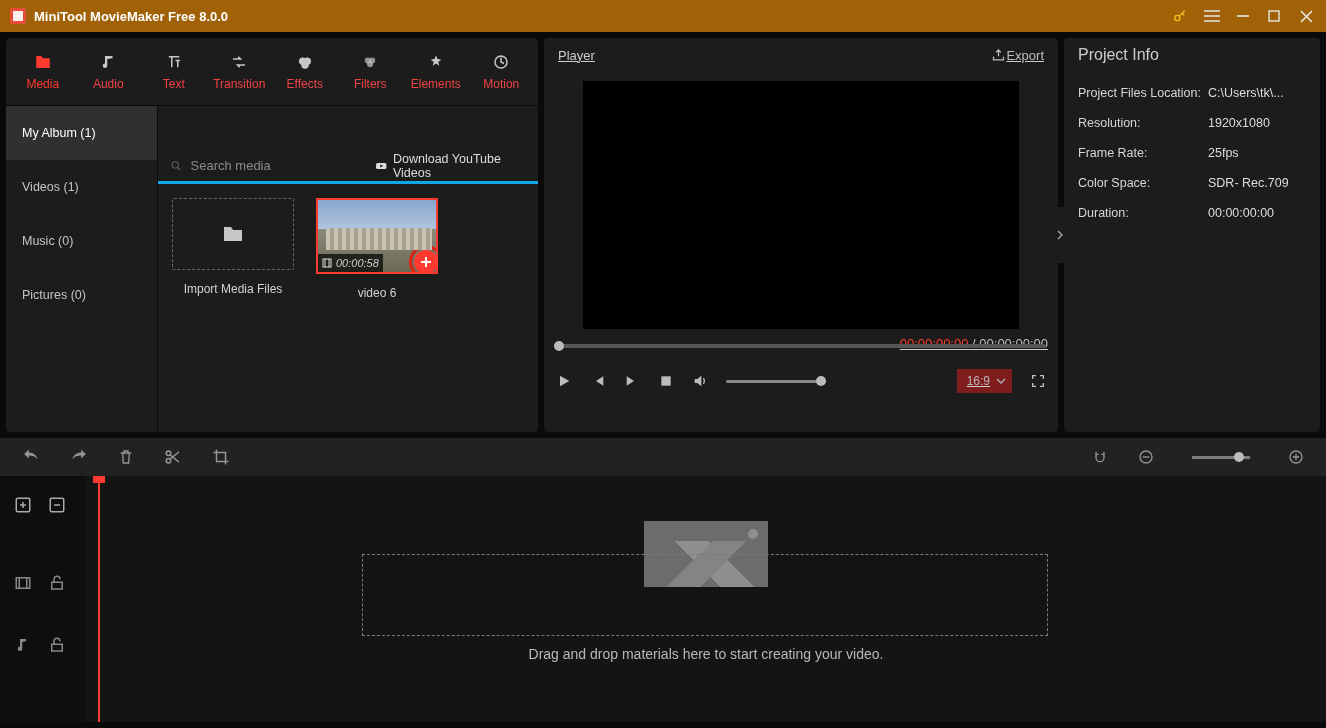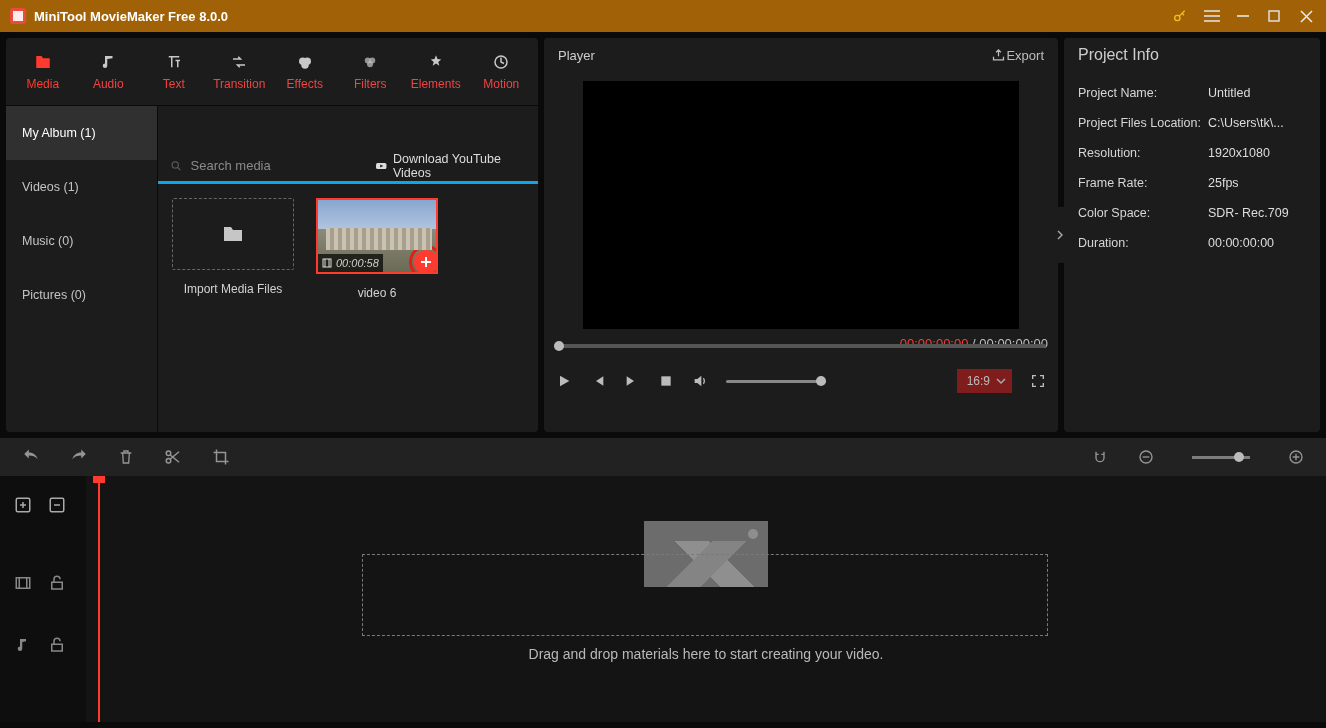--- a/index.html
+++ b/index.html
@@ -91,21 +91,21 @@
 .clip .add {
   position:absolute; right:-2px; bottom:-2px; width:24px; height:24px;
   border-radius:12px; background:#ff3b30; display:flex;
   align-items:center; justify-content:center; cursor:pointer;
 }
 .highlight-ring{
   position:absolute; right:-7px; bottom:-7px; width:34px; height:34px;
   border:3px solid #e02010; border-radius:50%; pointer-events:none;
 }
 
-.player-panel { flex:1; display:flex; flex-direction:column; }
+.player-panel { flex:1; display:flex; flex-direction:column;text-decoration:underline; }
 .player-hdr {
   height:34px; display:flex; align-items:center; padding:0 14px;
   justify-content:space-between; font-size:13px;
 }
 .export { display:flex; align-items:center; color:#bdbdbd; cursor:pointer; }
 
 .player-body { flex:1; display:flex; flex-direction:column; align-items:center; }
 .viewport { width:436px; height:248px; background:#000; margin-top:9px; }
 
 .timebar {
@@ -414,24 +414,20 @@
 
   <div class="panel info-panel">
     <div class="info-collapse">
       <svg width="6" height="10" viewBox="0 0 6 10">
           <path d="M1 1l4 4-4 4" fill="none" stroke="#aaa" stroke-width="1.4"></path>
         </svg>
     </div>
     <div class="info-hdr">Project Info</div>
     <div class="info-body">
       <div class="info-row">
-          <span class="k">Project Name:</span>
-          <span class="v">Untitled</span>
-        </div>
-      <div class="info-row">
           <span class="k">Project Files Location:</span>
           <span class="v">C:\Users\tk\...</span>
         </div>
       <div class="info-row">
           <span class="k">Resolution:</span>
           <span class="v">1920x1080</span>
         </div>
       <div class="info-row">
           <span class="k">Frame Rate:</span>
           <span class="v">25fps</span>

